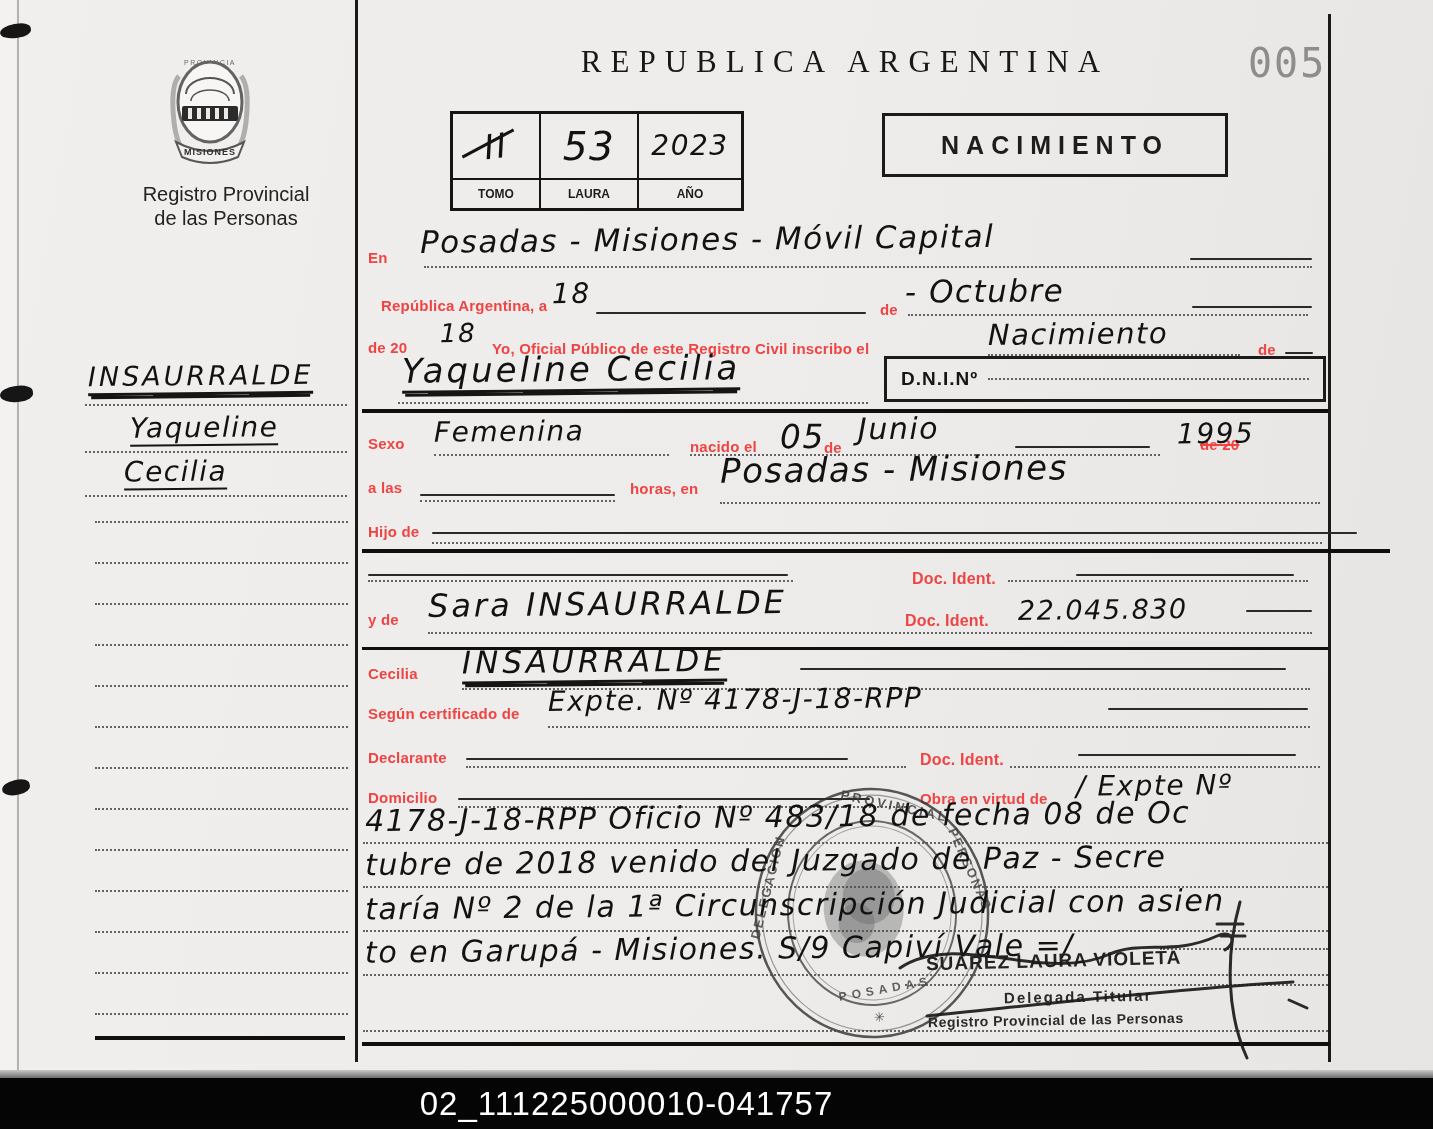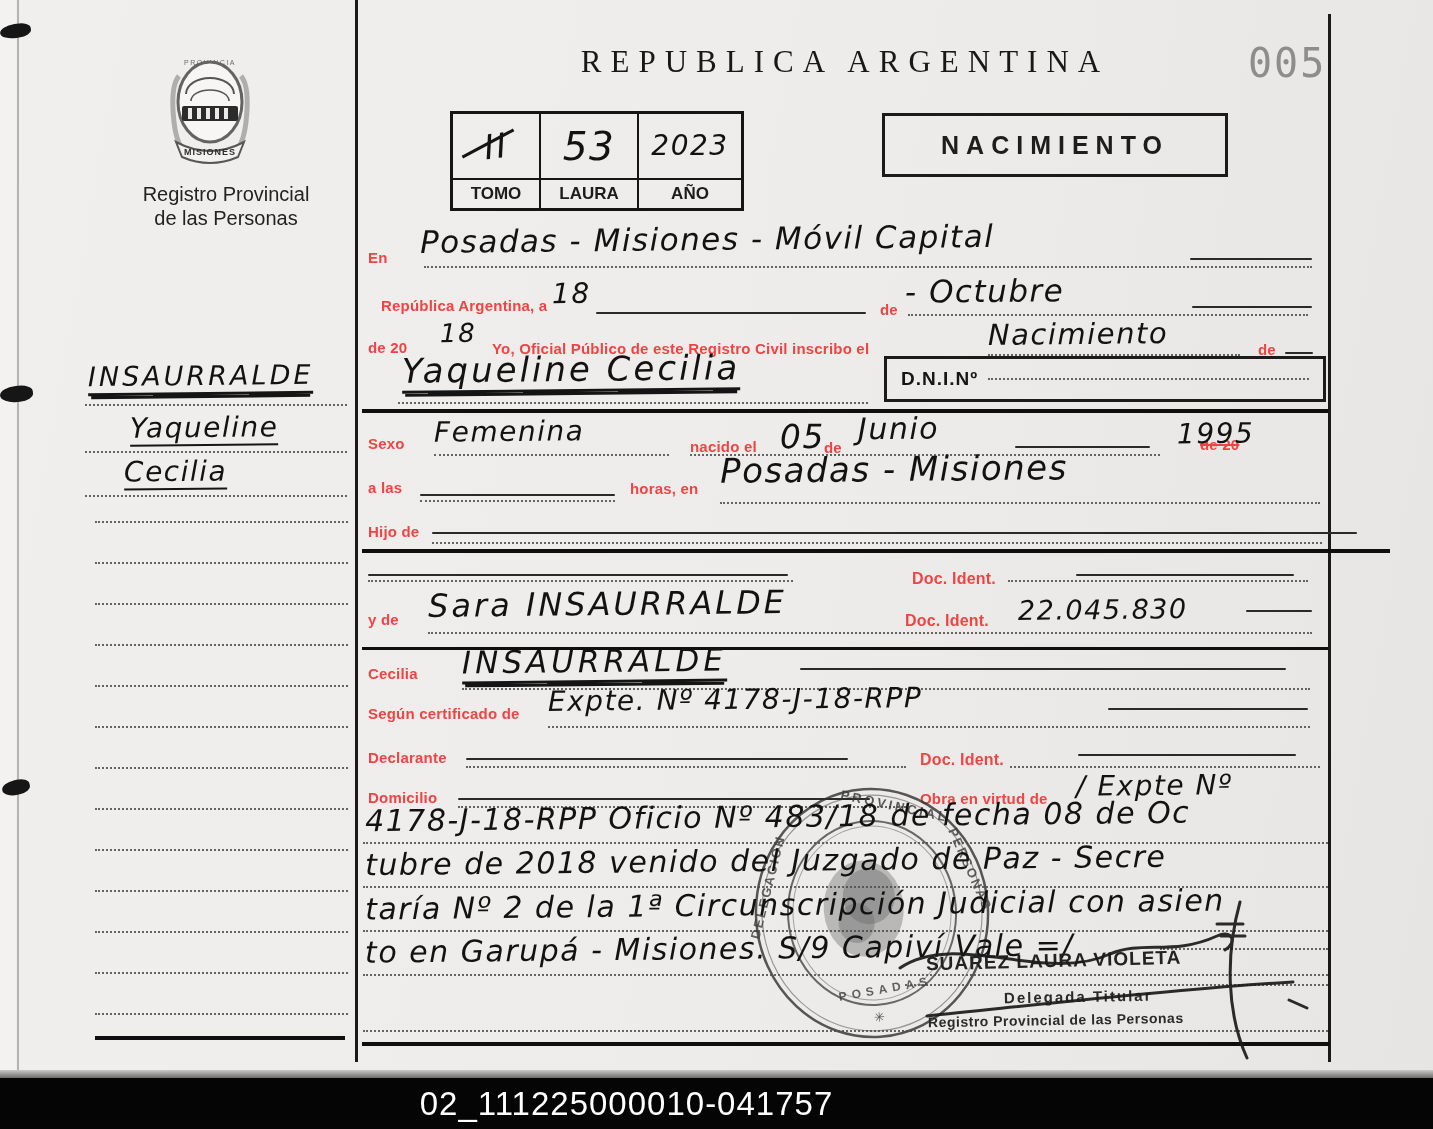--- a/index.html
+++ b/index.html
@@ -84,21 +84,21 @@
 <table class="acta abs" style="left:450px;top:111px;border:3px solid #151515">
   <tbody>
       <tr>
     <td style="width:84px;height:62px;position:relative">
       <span class="hw" style="font-size:34px;letter-spacing:2px;display:inline-block;transform:rotate(-8deg)">II</span>
       <div class="abs" style="left:6px;top:28px;width:58px;height:3px;background:#141414;transform:rotate(-28deg)"></div>
     </td>
     <td style="width:94px"><span class="hw" style="font-size:39px">53</span></td>
     <td style="width:100px"><span class="hw" style="font-size:28px">2023</span></td>
   </tr>
-  <tr style="height:30px;font-size:17px;font-weight:700;color:#1c1c1c">
+  <tr style="height:30px;font-size:12px;font-weight:700;color:#1c1c1c">
     <td>TOMO</td>
     <td>LAURA</td>
     <td>AÑO</td>
   </tr>
 </tbody>
   </table>
 
 <div class="abs box ctr" style="left:882px;top:113px;width:346px;height:64px">
   <span style="font:600 25px 'Liberation Sans',sans-serif;letter-spacing:7px;color:#1d1d1d">NACIMIENTO</span>
 </div>

